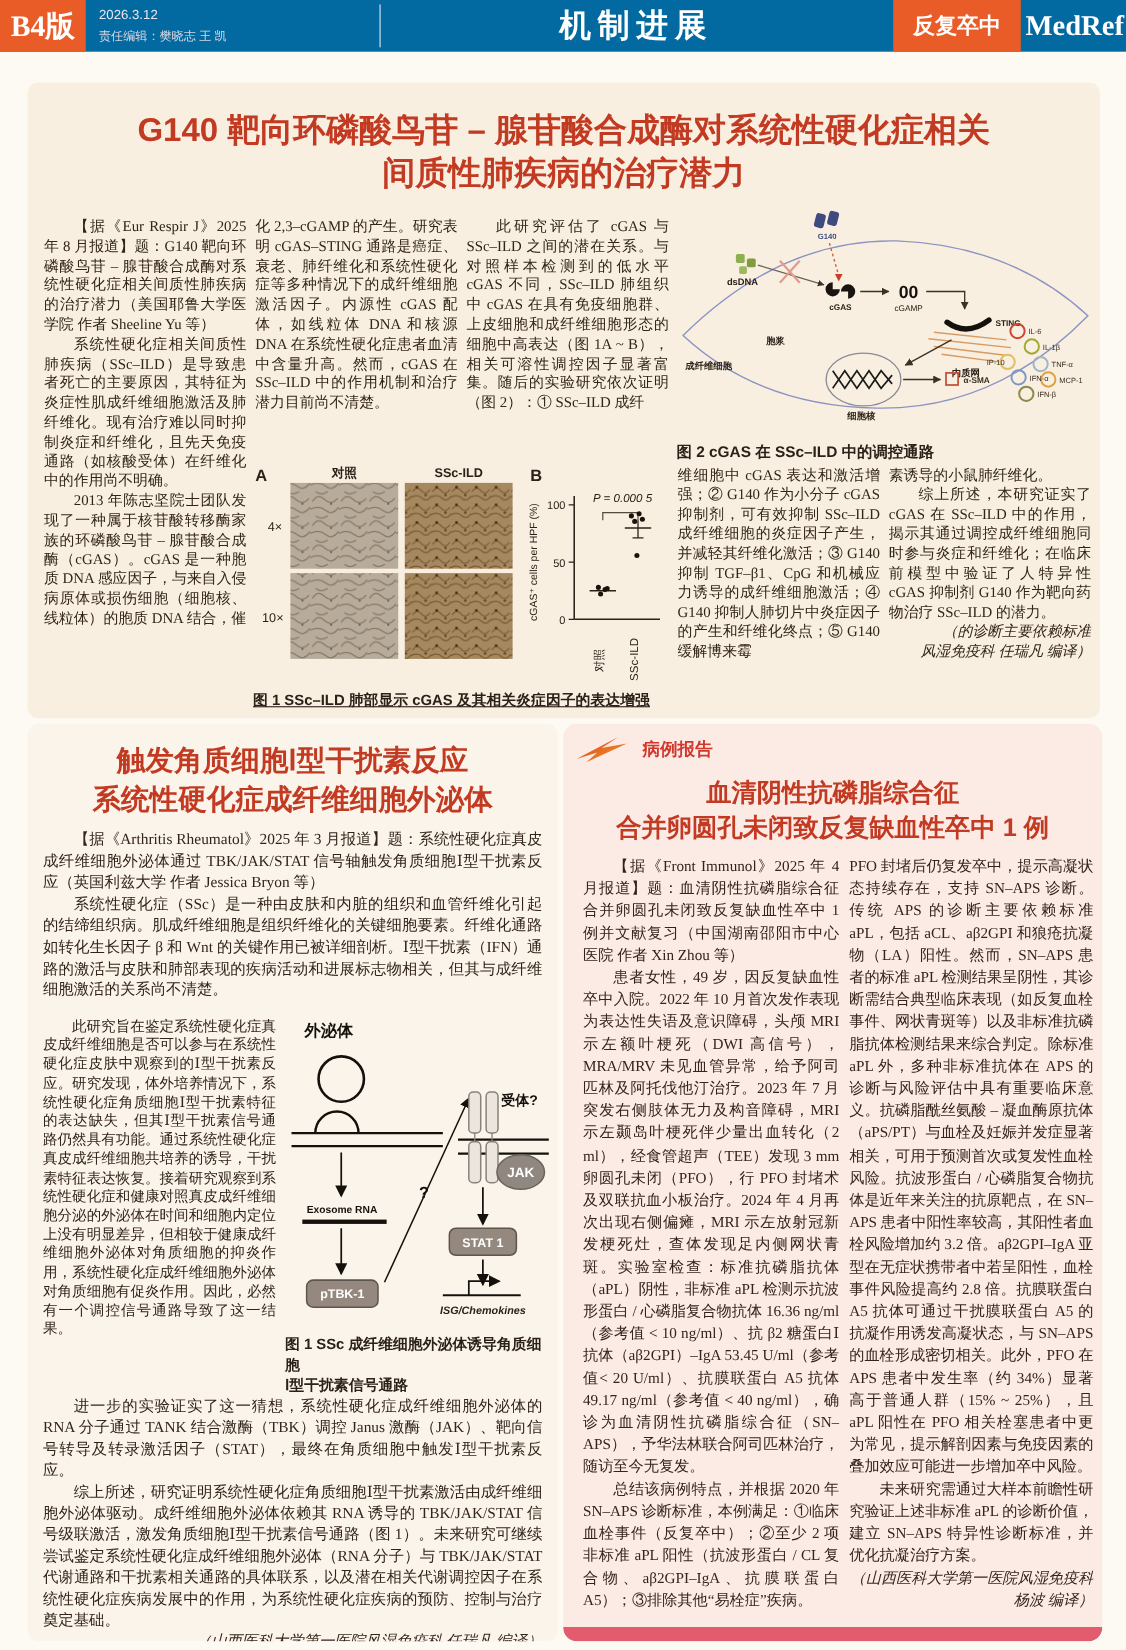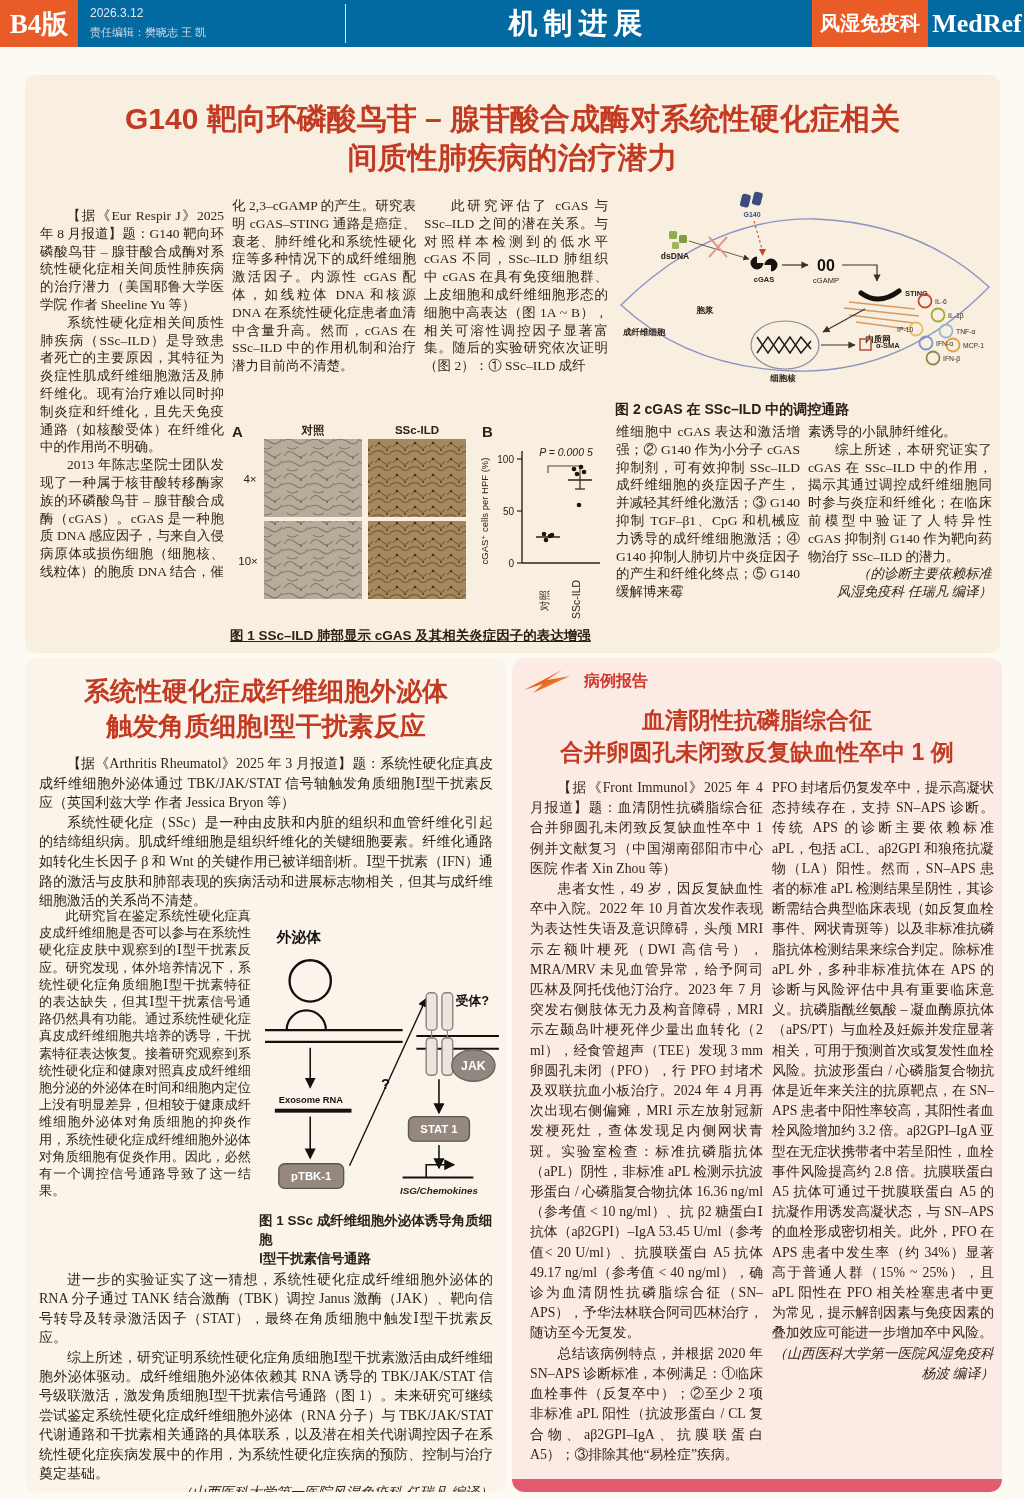--- a/index.html
+++ b/index.html
@@ -28,34 +28,34 @@
   .panel{position:absolute;border-radius:10px;overflow:hidden;}
   .red-title{ text-align:center;font-family:"Liberation Sans",sans-serif;font-weight:bold;color:#c23a22;}
   p{margin:0;text-align:justify;}
   .ind{text-indent:2em;}
   .attr{text-align:right;font-style:italic;}
   .figcap{text-align:left;font-family:"Liberation Sans",sans-serif;font-weight:bold;color:#2b2118;}
   
   .art1{left:25px;top:75px;width:975px;height:578px;background:#f8efe0;}
   .a1-title{padding-top:24px;font-size:30px;line-height:39px;}
   .a1col{position:absolute;width:184px;font-size:13.5px;line-height:17.8px;overflow:hidden;}
-  .a1c1{left:15px;top:122px;height:452px;margin-top:10px;}
+  .a1c1{left:15px;top:122px;height:452px;}
   .a1c2{left:207px;top:122px;height:226px;}
   .a1c3{left:399px;top:122px;height:226px;}
   .a1c4{left:591px;top:348px;height:226px;}
   .a1c5{left:783px;top:348px;height:226px;}
   .fig1{position:absolute;left:205px;top:348px;width:378px;height:228px;}
   .fig1 .figcap{font-size:13.5px;margin-top:2px;text-decoration:underline;}
   .fig2{position:absolute;left:590px;top:110px;width:380px;height:238px;}
   .fig2 .figcap{font-size:14px;margin-top:2px;}
   
   .art2{left:25px;top:658px;width:482px;height:834px;background:#fbf4ea;}
   .a2-title{padding-top:16px;font-size:26px;line-height:35px;}
   .a2-intro{position:absolute;left:14px;top:96px;width:454px;font-size:14px;line-height:19.6px;}
-  .a2-col{position:absolute;left:14px;top:249px;width:212px;height:346px;font-size:13.2px;line-height:17.2px;overflow:hidden;}
+  .a2-col{position:absolute;left:14px;top:266px;width:212px;height:346px;font-size:13.2px;line-height:17.2px;overflow:hidden;}
   .a2-fig{position:absolute;left:234px;top:262px;width:242px;}
   .a2-fig .figcap{font-size:13.5px;line-height:19px;}
   .a2-bottom{position:absolute;left:14px;top:612px;width:454px;font-size:14px;line-height:19.4px;}
   
   .art3{left:512px;top:658px;width:490px;height:834px;background:#fceae5;border-radius:12px;}
   .a3-badge{position:absolute;left:12px;top:10px;display:flex;align-items:center;gap:14px;}
   .a3-badge-label{font-family:"Liberation Sans",sans-serif;font-weight:bold;font-size:16px;color:#d2372c;}
   .a3-title{padding-top:46px;font-size:23px;line-height:32px;}
   .a3col{position:absolute;top:120px;font-size:13.8px;line-height:20.2px;overflow:hidden;height:696px;}
   .a3c1{left:18px;width:233px;}
@@ -66,21 +66,21 @@
 </style>
 </head>
 <body>
 
 <div class="hdr">
   <div class="hdr-edition">B4版</div>
   <div class="hdr-date">2026.3.12</div>
   <div class="hdr-editors">责任编辑：樊晓志 王 凯</div>
   <div class="hdr-sep"></div>
   <div class="hdr-section">机制进展</div>
-  <div class="hdr-brand-cn">风湿免疫科</div>
+  <div class="hdr-brand-cn">反复卒中</div>
   <div class="hdr-brand-en">MedRef</div>
 </div>
 
 <div class="panel art1">
   <div class="red-title a1-title">
     <div>G140 靶向环磷酸鸟苷 – 腺苷酸合成酶对系统性硬化症相关</div>
     <div>间质性肺疾病的治疗潜力</div>
   </div>
 
   <div class="a1col a1c1">
@@ -245,22 +245,22 @@
       <text x="328" y="176" font-size="6.8" fill="#3a2c20">IFN-β</text>
       <text x="90" y="128" font-size="8.5" font-weight="bold" text-anchor="middle" fill="#2b2118">胞浆</text>
       <text x="8" y="150" font-size="8.5" font-weight="bold" fill="#2b2118">成纤维细胞</text>
     </svg>
     <div class="figcap">图 2  cGAS 在 SSc–ILD 中的调控通路</div>
   </div>
 </div>
 
 <div class="panel art2">
   <div class="red-title a2-title">
+    <div>触发角质细胞Ⅰ型干扰素反应</div>
     <div>系统性硬化症成纤维细胞外泌体</div>
-    <div>触发角质细胞Ⅰ型干扰素反应</div>
   </div>
   <div class="a2-intro">
     <p class="ind">【据《Arthritis Rheumatol》2025 年 3 月报道】题：系统性硬化症真皮成纤维细胞外泌体通过 TBK/JAK/STAT 信号轴触发角质细胞Ⅰ型干扰素反应（英国利兹大学 作者 Jessica Bryon 等）</p>
     <p class="ind">系统性硬化症（SSc）是一种由皮肤和内脏的组织和血管纤维化引起的结缔组织病。肌成纤维细胞是组织纤维化的关键细胞要素。纤维化通路如转化生长因子 β 和 Wnt 的关键作用已被详细剖析。Ⅰ型干扰素（IFN）通路的激活与皮肤和肺部表现的疾病活动和进展标志物相关，但其与成纤维细胞激活的关系尚不清楚。</p>
   </div>
   <div class="a2-col">
     <p class="ind">此研究旨在鉴定系统性硬化症真皮成纤维细胞是否可以参与在系统性硬化症皮肤中观察到的Ⅰ型干扰素反应。研究发现，体外培养情况下，系统性硬化症角质细胞Ⅰ型干扰素特征的表达缺失，但其Ⅰ型干扰素信号通路仍然具有功能。通过系统性硬化症真皮成纤维细胞共培养的诱导，干扰素特征表达恢复。接着研究观察到系统性硬化症和健康对照真皮成纤维细胞分泌的外泌体在时间和细胞内定位上没有明显差异，但相较于健康成纤维细胞外泌体对角质细胞的抑炎作用，系统性硬化症成纤维细胞外泌体对角质细胞有促炎作用。因此，必然有一个调控信号通路导致了这一结果。</p>
   </div>
 
   <div class="a2-fig">
@@ -340,17 +340,18 @@
     <div>血清阴性抗磷脂综合征</div>
     <div>合并卵圆孔未闭致反复缺血性卒中 1 例</div>
   </div>
   <div class="a3col a3c1">
     <p class="ind">【据《Front Immunol》2025 年 4 月报道】题：血清阴性抗磷脂综合征合并卵圆孔未闭致反复缺血性卒中 1 例并文献复习（中国湖南邵阳市中心医院 作者 Xin Zhou 等）</p>
     <p class="ind">患者女性，49 岁，因反复缺血性卒中入院。2022 年 10 月首次发作表现为表达性失语及意识障碍，头颅 MRI 示左额叶梗死（DWI 高信号），MRA/MRV 未见血管异常，给予阿司匹林及阿托伐他汀治疗。2023 年 7 月突发右侧肢体无力及构音障碍，MRI 示左颞岛叶梗死伴少量出血转化（2 ml），经食管超声（TEE）发现 3 mm 卵圆孔未闭（PFO），行 PFO 封堵术及双联抗血小板治疗。2024 年 4 月再次出现右侧偏瘫，MRI 示左放射冠新发梗死灶，查体发现足内侧网状青斑。实验室检查：标准抗磷脂抗体（aPL）阴性，非标准 aPL 检测示抗波形蛋白 / 心磷脂复合物抗体 16.36 ng/ml（参考值 &lt; 10 ng/ml）、抗 β2 糖蛋白Ⅰ抗体（aβ2GPI）–IgA 53.45 U/ml（参考值&lt; 20 U/ml）、抗膜联蛋白 A5 抗体 49.17 ng/ml（参考值 &lt; 40 ng/ml），确诊为血清阴性抗磷脂综合征（SN–APS），予华法林联合阿司匹林治疗，随访至今无复发。</p>
     <p class="ind">总结该病例特点，并根据 2020 年 SN–APS 诊断标准，本例满足：①临床血栓事件（反复卒中）；②至少 2 项非标准 aPL 阳性（抗波形蛋白 / CL 复合物、aβ2GPI–IgA、抗膜联蛋白 A5）；③排除其他“易栓症”疾病。</p>
   </div>
   <div class="a3col a3c2">
     <p>PFO 封堵后仍复发卒中，提示高凝状态持续存在，支持 SN–APS 诊断。传统 APS 的诊断主要依赖标准 aPL，包括 aCL、aβ2GPI 和狼疮抗凝物（LA）阳性。然而，SN–APS 患者的标准 aPL 检测结果呈阴性，其诊断需结合典型临床表现（如反复血栓事件、网状青斑等）以及非标准抗磷脂抗体检测结果来综合判定。除标准 aPL 外，多种非标准抗体在 APS 的诊断与风险评估中具有重要临床意义。抗磷脂酰丝氨酸 – 凝血酶原抗体（aPS/PT）与血栓及妊娠并发症显著相关，可用于预测首次或复发性血栓风险。抗波形蛋白 / 心磷脂复合物抗体是近年来关注的抗原靶点，在 SN–APS 患者中阳性率较高，其阳性者血栓风险增加约 3.2 倍。aβ2GPI–IgA 亚型在无症状携带者中若呈阳性，血栓事件风险提高约 2.8 倍。抗膜联蛋白 A5 抗体可通过干扰膜联蛋白 A5 的抗凝作用诱发高凝状态，与 SN–APS 的血栓形成密切相关。此外，PFO 在 APS 患者中发生率（约 34%）显著高于普通人群（15% ~ 25%），且 aPL 阳性在 PFO 相关栓塞患者中更为常见，提示解剖因素与免疫因素的叠加效应可能进一步增加卒中风险。</p>
+    <p class="ind">未来研究需通过大样本前瞻性研究验证上述非标准 aPL 的诊断价值，建立 SN–APS 特异性诊断标准，并优化抗凝治疗方案。</p>
     <p class="attr">（山西医科大学第一医院风湿免疫科</p>
     <p class="attr">杨波 编译）</p>
   </div>
   <div class="a3-strip"></div>
 </div>
 
 </body></html>

